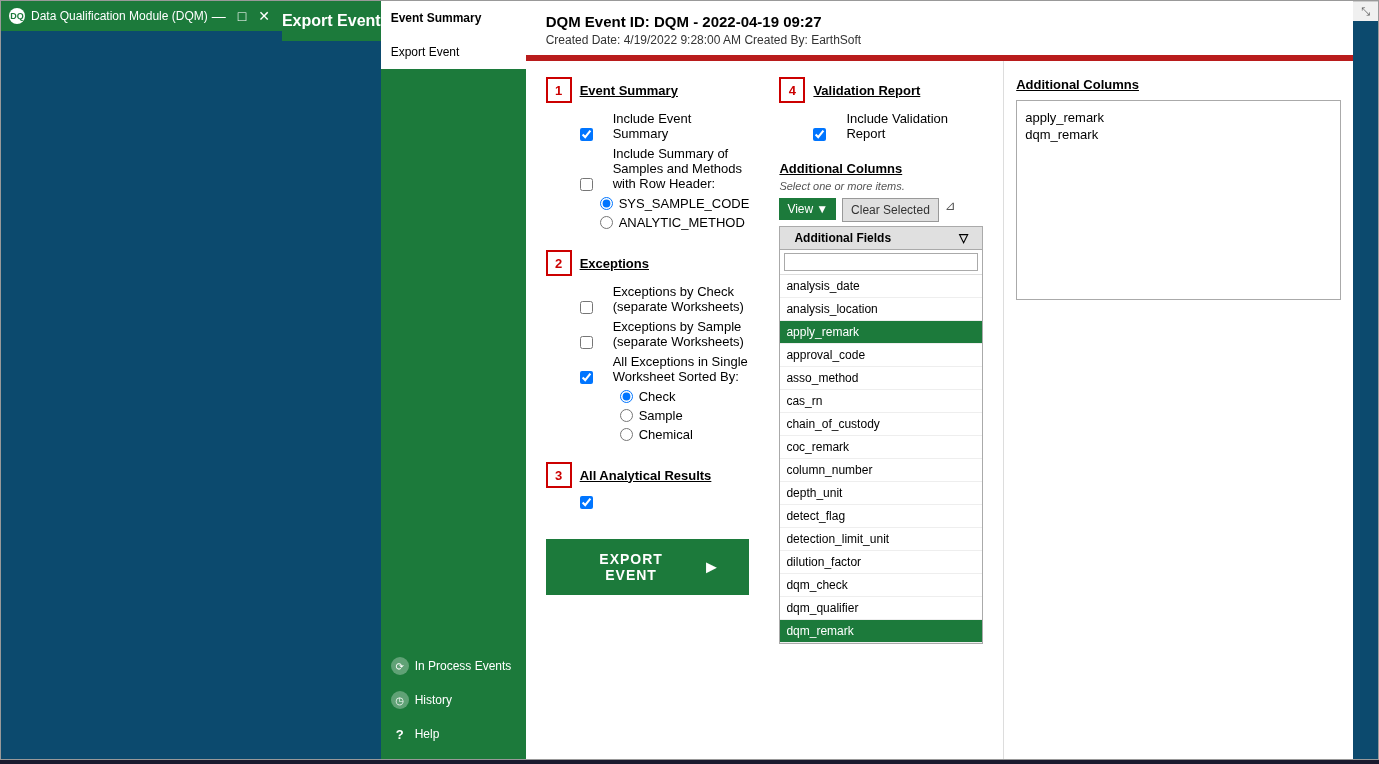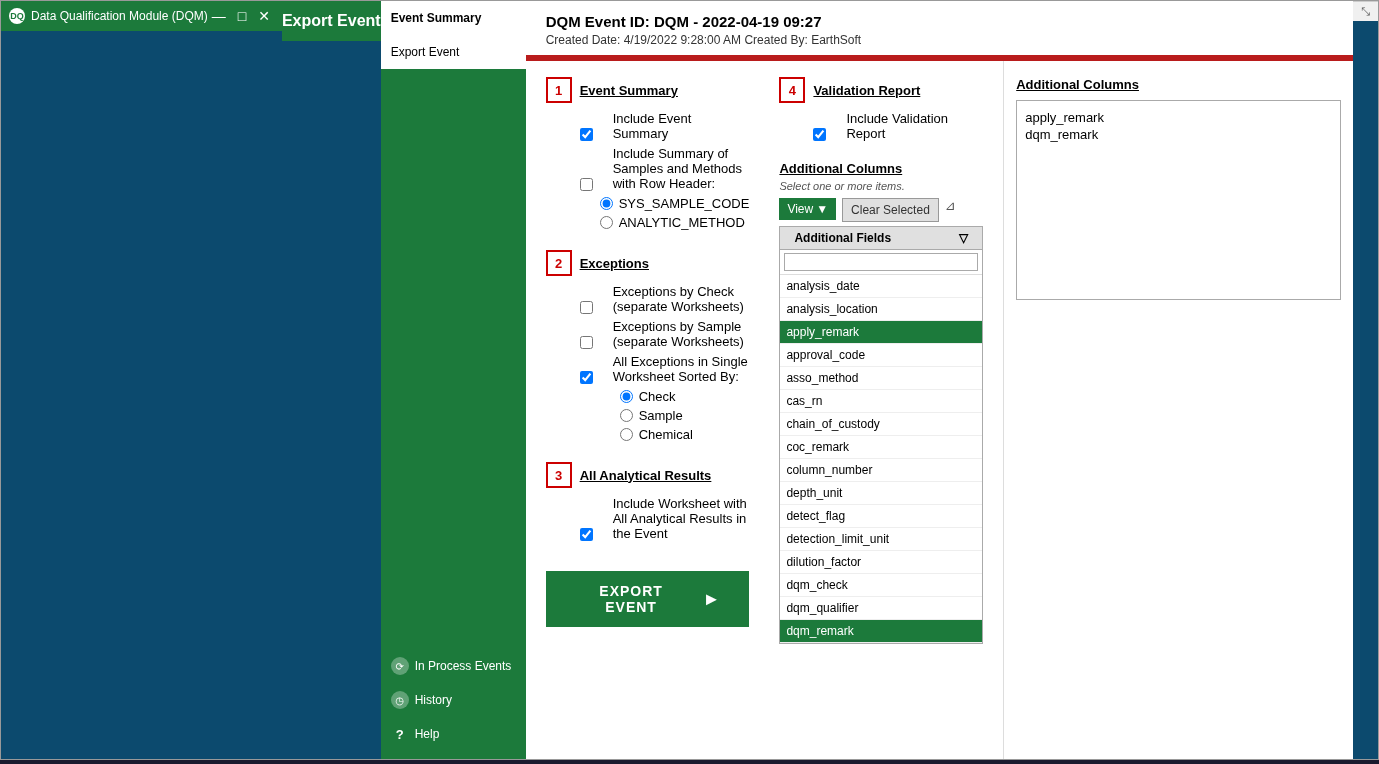--- a/index.html
+++ b/index.html
@@ -209,21 +209,20 @@
               </div>
 
               <div class="section">
                 <div class="section-header">
                   <div class="section-num">3</div>
                   <span class="section-title">All Analytical Results</span>
                 </div>
                 <div class="section-content">
                   <div class="checkbox-row">
                     <input type="checkbox" checked="" style="">
-                    <label>Include Worksheet with All Analytical Results in the Event</label>
                   </div>
                 </div>
               </div>
 
               <div style="margin-top: 30px;">
                 <button class="export-btn">
                   <span>EXPORT EVENT</span>
                   <span style="font-size:18px; margin-left:6px;">►</span>
                 </button>
               </div>

